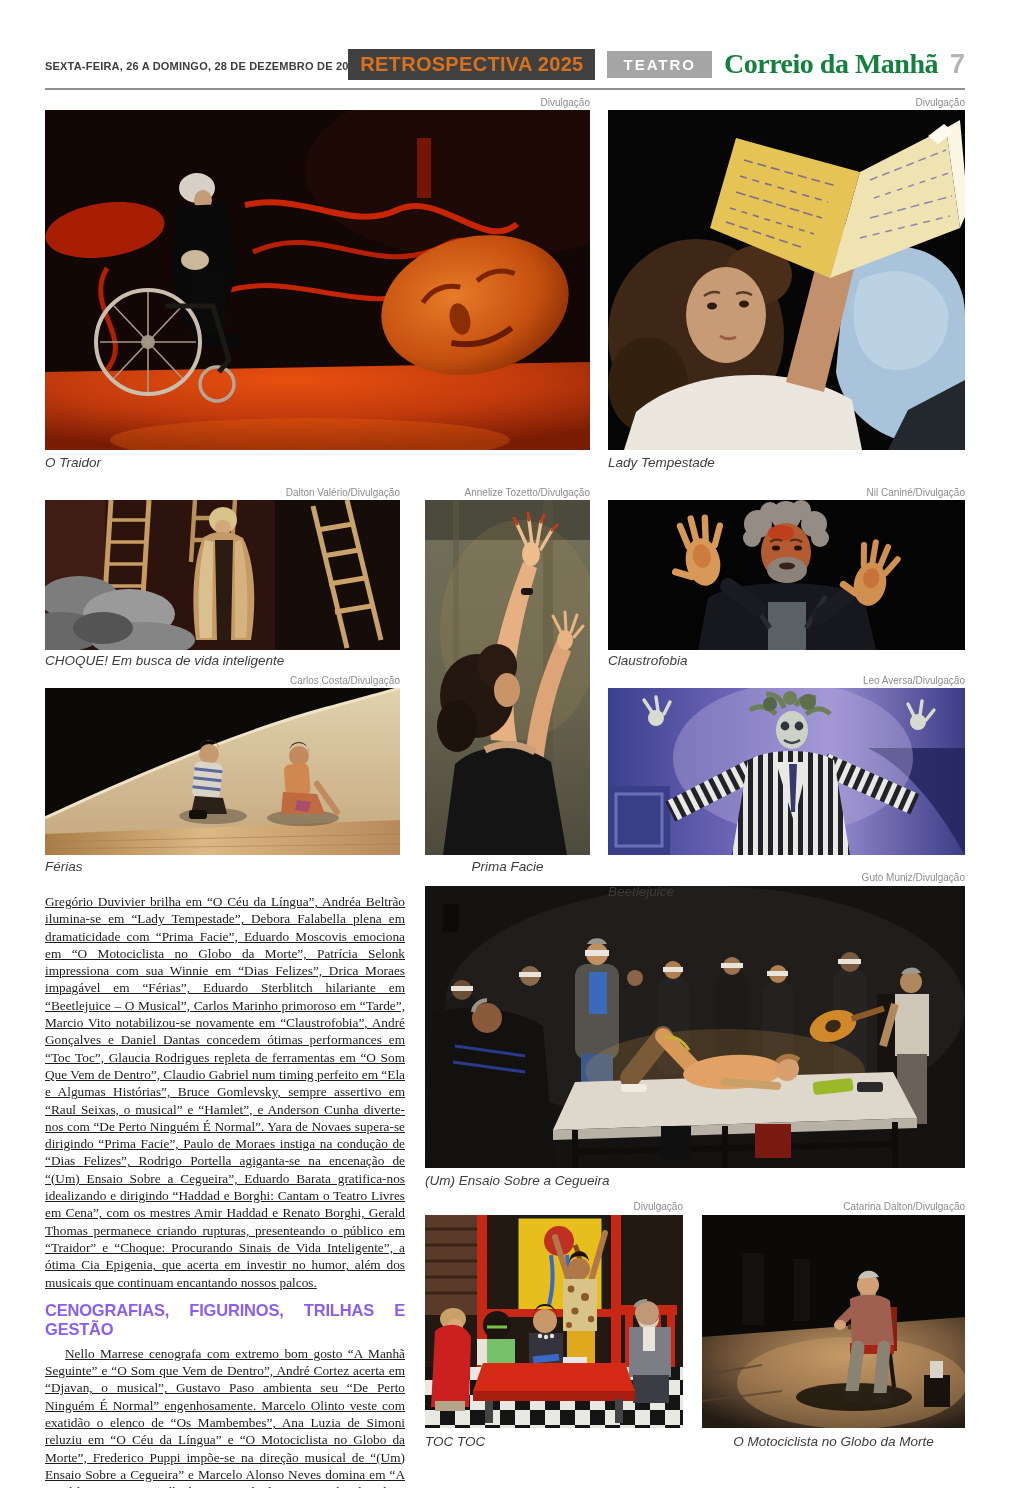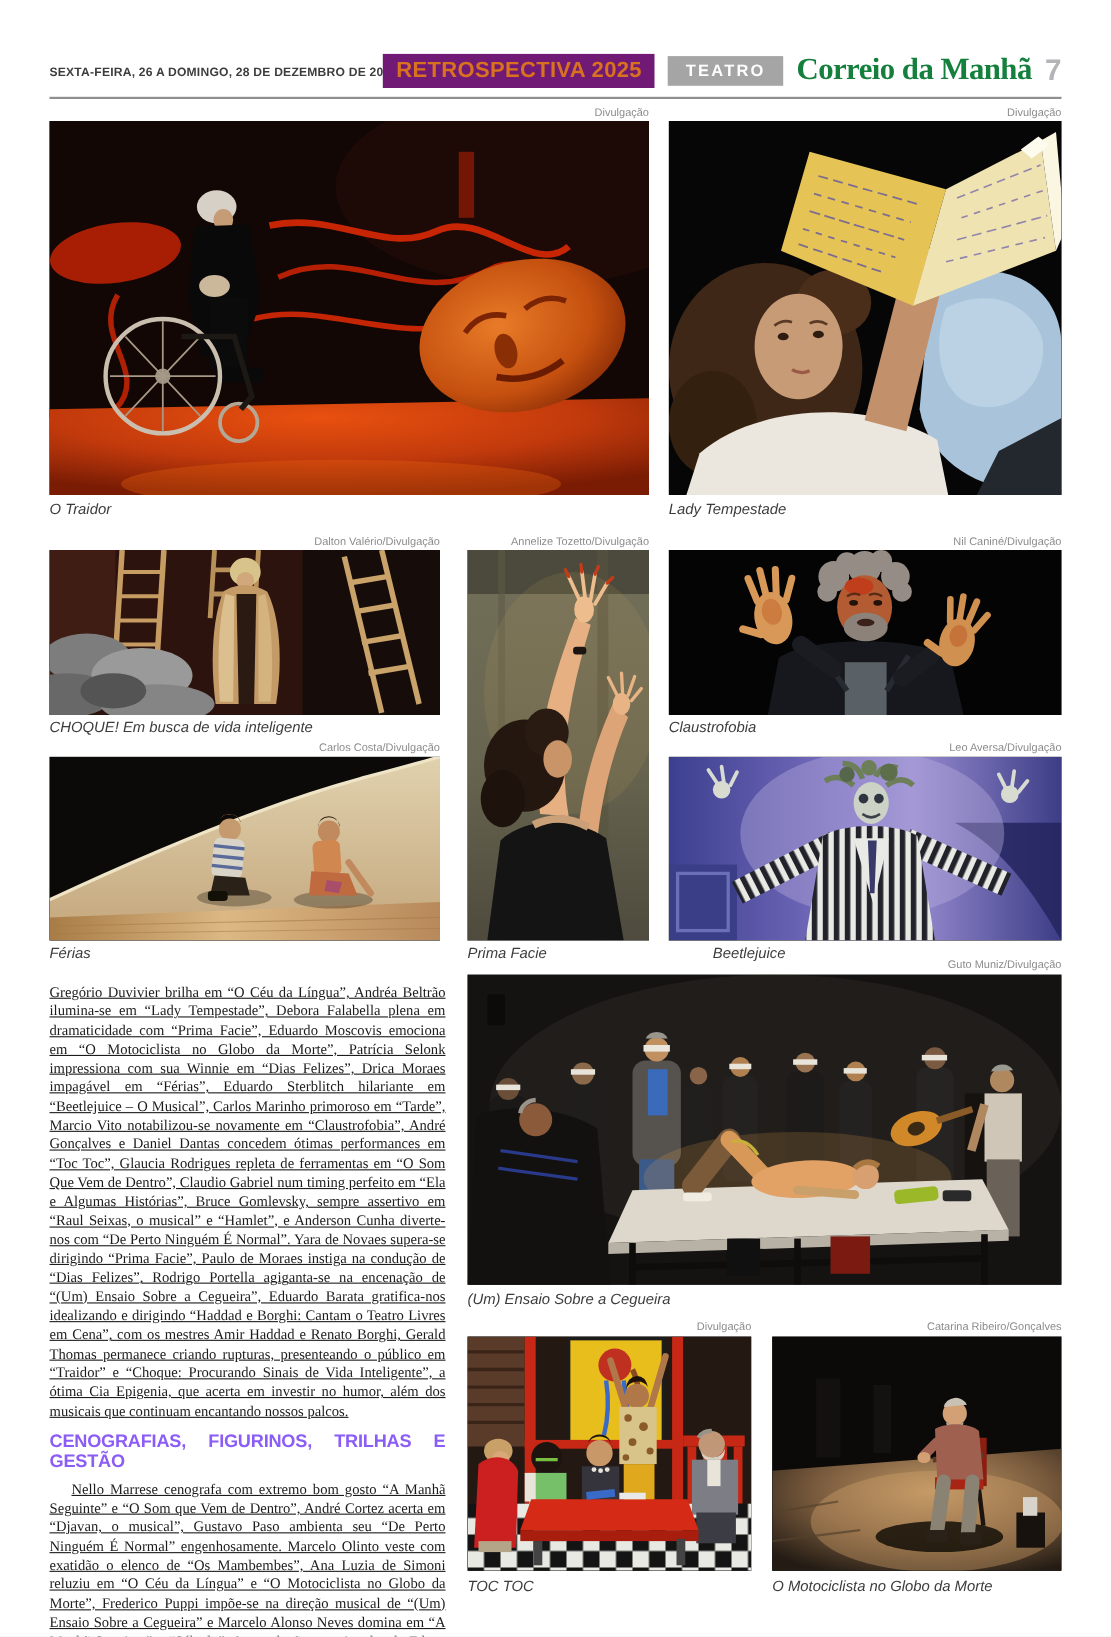--- a/index.html
+++ b/index.html
@@ -2,32 +2,32 @@
 <html lang="pt"><head>
 <meta charset="utf-8">
 <style>
   html,body{margin:0;padding:0;background:#e8e8e8;}
   .page{position:relative;width:1010px;height:1488px;background:#ffffff;margin:0 auto;
         font-family:"Liberation Sans",sans-serif;overflow:hidden;}
   
   .date{position:absolute;left:45px;top:60px;font-size:11px;color:#3d3d3d;letter-spacing:.2px;font-weight:700;
         font-family:"Liberation Sans",sans-serif;}
   .hdr-right{position:absolute;top:48px;right:45px;display:flex;align-items:center;gap:12px;height:32px;}
-  .retro{background:#701a75;color:#d8721f;font-weight:700;font-size:20px;padding:4px 12px;letter-spacing:.3px;}
+  .retro{background:#404040;color:#d8721f;font-weight:700;font-size:20px;padding:4px 12px;letter-spacing:.3px;}
   .teatro{background:#a5a5a5;color:#ffffff;font-weight:700;font-size:15px;padding:5px 16px;letter-spacing:2px;}
   .masthead{font-family:"Liberation Serif",serif;font-weight:700;font-size:28px;color:#15803d;letter-spacing:-.5px;}
   .pagenum{font-size:27px;font-weight:700;color:#b2b4b7;}
   .rule{position:absolute;left:45px;top:88px;width:920px;height:2px;background:#8f8f8f;}
   
   figure.ph{position:absolute;margin:0;overflow:hidden;background:#000;}
   figure.ph svg{display:block;width:100%;height:100%;}
   .credit{position:absolute;font-size:10px;color:#8c8c8c;white-space:nowrap;}
   .caption{position:absolute;font-style:italic;font-size:13.5px;color:#3c3c3c;white-space:nowrap;
            font-family:"Liberation Sans",sans-serif;}
-  .caption.center{text-align:left;white-space:normal;}
+  .caption.center{text-align:center;white-space:normal;}
   
   .article{position:absolute;left:45px;top:893px;width:360px;
            font-family:"Liberation Serif",serif;font-size:13.3px;line-height:17.3px;
            color:#1c1c1c;text-align:justify;}
   .article p{margin:0;text-decoration:underline;}
   .article p.indent{text-indent:20px;}
   .subhead{font-family:"Liberation Sans",sans-serif;font-weight:700;font-size:16.5px;
            color:#8b5cf6;margin:10px 0 6px 0;letter-spacing:-.2px;line-height:19px;}
 </style>
 </head>
@@ -46,21 +46,21 @@
 
   <div class="credit" style="top:97px;right:420px;">Divulgação</div>
   <div class="credit" style="top:97px;right:45px;">Divulgação</div>
   <div class="credit" style="top:487px;right:610px;margin-left:20px;">Dalton Valério/Divulgação</div>
   <div class="credit" style="top:487px;right:420px;">Annelize Tozetto/Divulgação</div>
   <div class="credit" style="top:487px;right:45px;">Nil Caniné/Divulgação</div>
   <div class="credit" style="top:675px;right:610px;margin-left:44px;">Carlos Costa/Divulgação</div>
   <div class="credit" style="top:675px;right:45px;">Leo Aversa/Divulgação</div>
   <div class="credit" style="top:872px;right:45px;">Guto Muniz/Divulgação</div>
   <div class="credit" style="top:1201px;right:327px;">Divulgação</div>
-  <div class="credit" style="top:1201px;right:45px;">Catarina Ribeiro/Gonçalves</div>
+  <div class="credit" style="top:1201px;right:45px;">Catarina Dalton/Divulgação</div>
 
   <figure class="ph" style="left:45px;top:110px;width:545px;height:340px;">
     <svg viewBox="0 0 545 340" preserveAspectRatio="none">
       <defs>
         <radialGradient id="t-floor" cx="45%" cy="20%" r="80%">
           <stop offset="0%" stop-color="#e8500f"></stop>
             <stop offset="55%" stop-color="#c23a0c"></stop>
             <stop offset="100%" stop-color="#7a1c04"></stop>
         </radialGradient>
         <radialGradient id="t-head" cx="40%" cy="40%" r="75%">
@@ -590,21 +590,21 @@
       <rect x="228" y="146" width="13" height="17" fill="#d8d4cc"></rect>
     </svg>
   </figure>
 
   <div class="caption" style="left:45px;top:455px;text-align:center;">O Traidor</div>
   <div class="caption" style="left:608px;top:455px;">Lady Tempestade</div>
   <div class="caption" style="left:45px;top:653px;">CHOQUE! Em busca de vida inteligente</div>
   <div class="caption center" style="left:425px;top:859px;width:165px;">Prima Facie</div>
   <div class="caption" style="left:608px;top:653px;">Claustrofobia</div>
   <div class="caption" style="left:45px;top:859px;">Férias</div>
-  <div class="caption" style="left:608px;top:859px;margin-left:40px;">Beetlejuice</div>
+  <div class="caption" style="left:608px;top:884px;">Beetlejuice</div>
   <div class="caption" style="left:425px;top:1173px;">(Um) Ensaio Sobre a Cegueira</div>
   <div class="caption" style="left:425px;top:1434px;">TOC TOC</div>
   <div class="caption center" style="left:702px;top:1434px;width:263px;">O Motociclista no Globo da Morte</div>
 
   <div class="article">
     <p>Gregório Duvivier brilha em “O Céu da Língua”, Andréa Beltrão ilumina-se em “Lady Tempestade”, Debora Falabella plena em dramaticidade com “Prima Facie”, Eduardo Moscovis emociona em “O Motociclista no Globo da Morte”, Patrícia Selonk impressiona com sua Winnie em “Dias Felizes”, Drica Moraes impagável em “Férias”, Eduardo Sterblitch hilariante em “Beetlejuice – O Musical”, Carlos Marinho primoroso em “Tarde”, Marcio Vito notabilizou-se novamente em “Claustrofobia”, André Gonçalves e Daniel Dantas concedem ótimas performances em “Toc Toc”, Glaucia Rodrigues repleta de ferramentas em “O Som Que Vem de Dentro”, Claudio Gabriel num timing perfeito em “Ela e Algumas Histórias”, Bruce Gomlevsky, sempre assertivo em “Raul Seixas, o musical” e “Hamlet”, e Anderson Cunha diverte-nos com “De Perto Ninguém É Normal”. Yara de Novaes supera-se dirigindo “Prima Facie”, Paulo de Moraes instiga na condução de “Dias Felizes”, Rodrigo Portella agiganta-se na encenação de “(Um) Ensaio Sobre a Cegueira”, Eduardo Barata gratifica-nos idealizando e dirigindo “Haddad e Borghi: Cantam o Teatro Livres em Cena”, com os mestres Amir Haddad e Renato Borghi, Gerald Thomas permanece criando rupturas, presenteando o público em “Traidor” e “Choque: Procurando Sinais de Vida Inteligente”, a ótima Cia Epigenia, que acerta em investir no humor, além dos musicais que continuam encantando nossos palcos.</p>
     <h2 class="subhead">CENOGRAFIAS, FIGURINOS, TRILHAS E GESTÃO</h2>
     <p class="indent">Nello Marrese cenografa com extremo bom gosto “A Manhã Seguinte” e “O Som que Vem de Dentro”, André Cortez acerta em “Djavan, o musical”, Gustavo Paso ambienta seu “De Perto Ninguém É Normal” engenhosamente. Marcelo Olinto veste com exatidão o elenco de “Os Mambembes”, Ana Luzia de Simoni reluziu em “O Céu da Língua” e “O Motociclista no Globo da Morte”, Frederico Puppi impõe-se na direção musical de “(Um) Ensaio Sobre a Cegueira” e Marcelo Alonso Neves domina em “A Manhã Seguinte” e “Sábado”. As produções requintadas de Edson Fieschi e Luciano Borges, além do festival de teatro que o gestor cultural Rafael Raposo elaborou no teatro Gláucio Gil fizeram toda a diferença.</p>
   </div>
 

